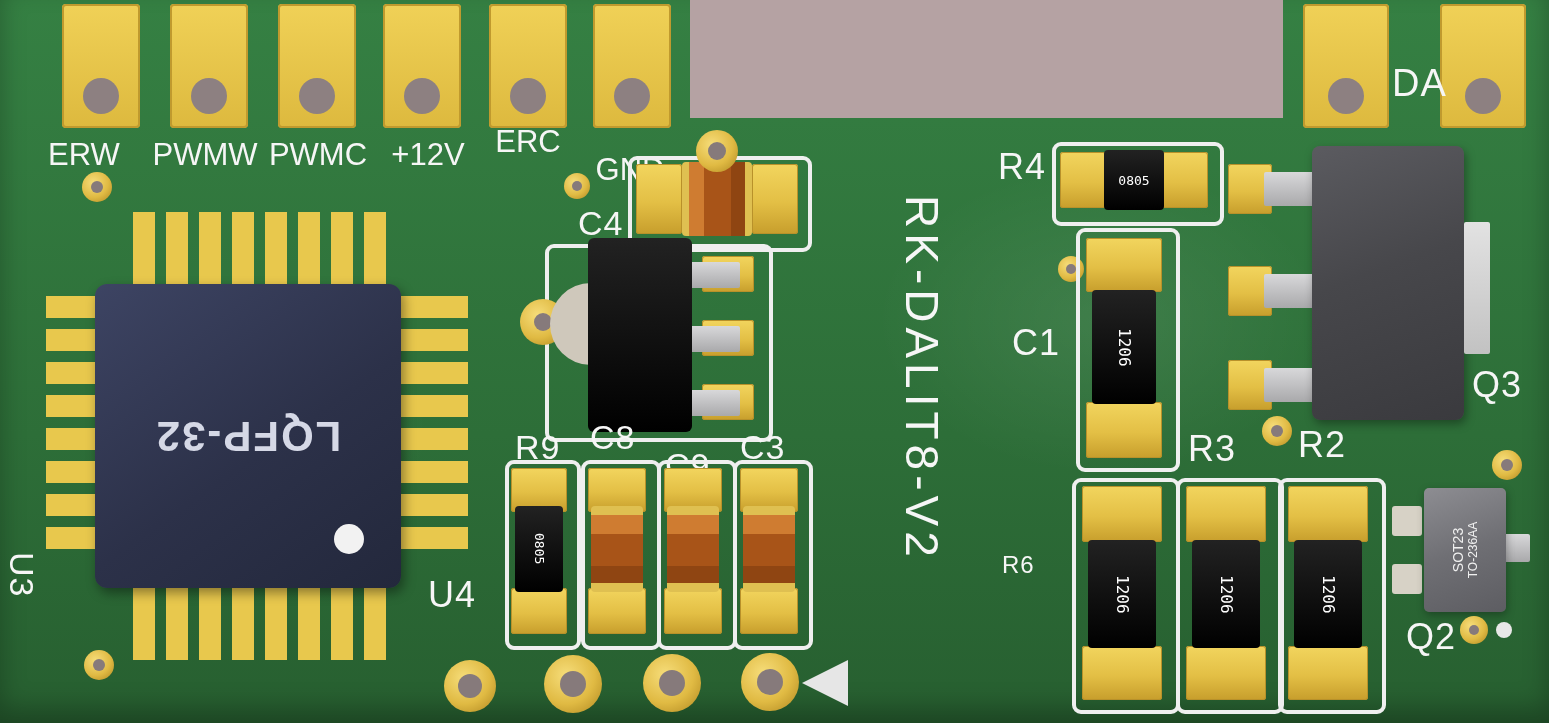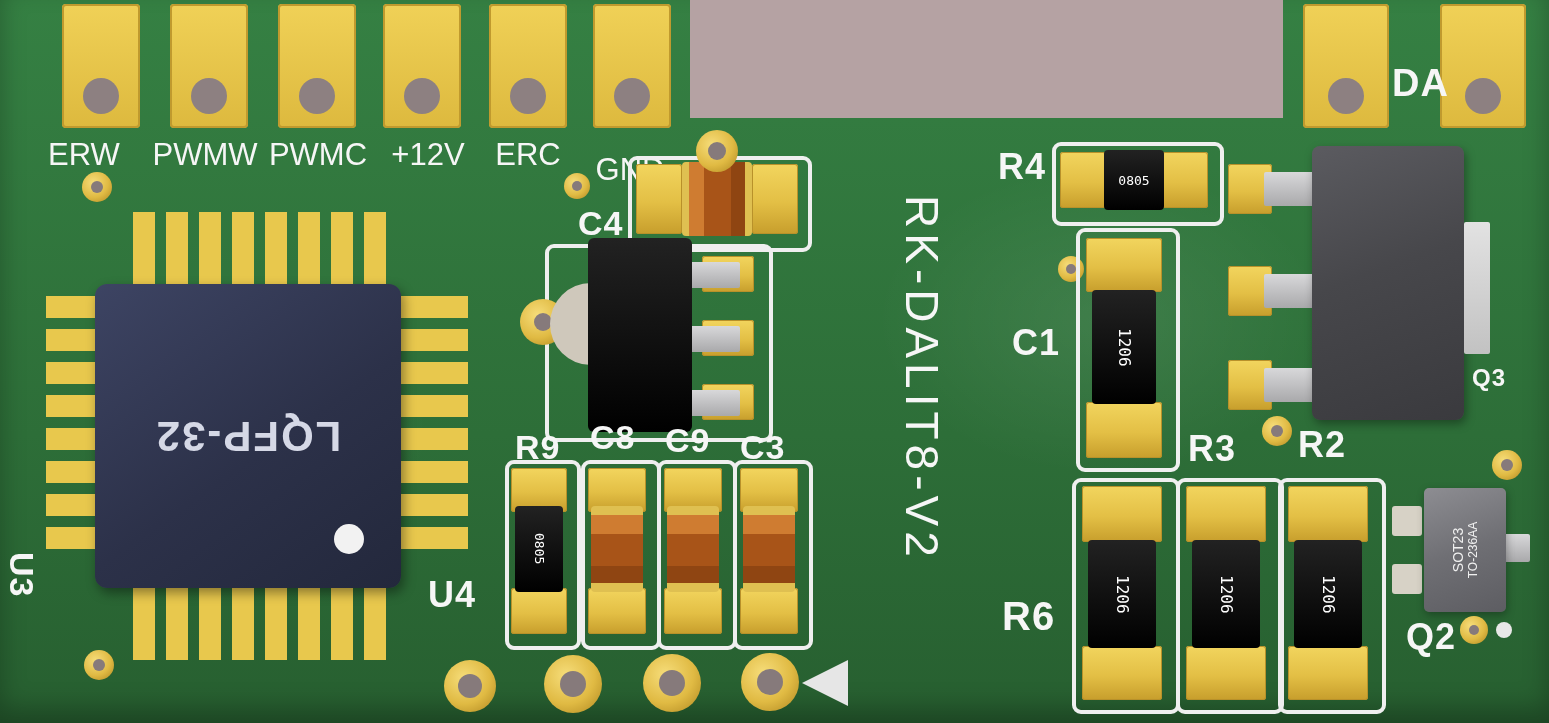--- a/index.html
+++ b/index.html
@@ -16,21 +16,21 @@
   .silk{position:absolute;border:4px solid #efefef;border-radius:9px;}
   .pad{position:absolute;background:linear-gradient(180deg,#f2d55e 0%,#e3bf45 55%,#c79e2c 100%);
        border-radius:3px;box-shadow:inset 0 0 0 1px #b8912a;}
   .via{position:absolute;border-radius:50%;
        background:radial-gradient(circle at 38% 35%,#f6dd7a,#e0ba43 55%,#ad8520 100%);}
   .hole{position:absolute;border-radius:50%;background:#867a7b;left:50%;top:50%;transform:translate(-50%,-50%);}
   .conn-pad{position:absolute;top:4px;width:78px;height:124px;border-radius:4px;
             background:linear-gradient(180deg,#f0d157,#ddb93e);box-shadow:inset 0 0 0 2px #c09a2e;}
   .conn-hole{position:absolute;width:36px;height:36px;border-radius:50%;background:#8d8081;left:50%;top:74px;transform:translateX(-50%);}
   .clabel{position:absolute;color:#f6f6f6;font-size:31px;font-weight:500;transform:translateX(-50%);white-space:nowrap;}
-  .lbl{position:absolute;color:#f6f6f6;font-weight:700;font-size:34px;letter-spacing:1px;white-space:nowrap;}
+  .lbl{position:absolute;color:#f6f6f6;font-weight:400;font-size:34px;letter-spacing:1px;white-space:nowrap;}
   .body-black{position:absolute;background:linear-gradient(180deg,#222,#000);border-radius:4px;}
   .body-orange{position:absolute;border-radius:4px;
        background:linear-gradient(180deg,#dfc051 0 10%,#cf7c31 10% 32%,#a85418 32% 70%,#8f4512 70% 90%,#dfc051 90% 100%);}
   .lead{position:absolute;background:linear-gradient(180deg,#d8d8da,#a9a9ab);border-radius:2px;}
   .mark{position:absolute;inset:0;display:flex;align-items:center;justify-content:center;
         color:#fff;font-family:"DejaVu Sans Mono",monospace;}
   .vtext{writing-mode:vertical-rl;}
   .pinrow-h{position:absolute;background:repeating-linear-gradient(90deg,#e8c84d 0 22px,rgba(0,0,0,0) 22px 33px);}
   .pinrow-v{position:absolute;background:repeating-linear-gradient(180deg,#e8c84d 0 22px,rgba(0,0,0,0) 22px 33px);}
   .chip{position:absolute;border-radius:12px;
@@ -67,21 +67,21 @@
       <div class="conn-hole"></div>
     </div>
   <div class="conn-pad" style="left:593px">
       <div class="conn-hole"></div>
     </div>
 
   <span class="clabel" style="left:84px;top:137px">ERW</span>
   <span class="clabel" style="left:205px;top:137px">PWMW</span>
   <span class="clabel" style="left:318px;top:137px">PWMC</span>
   <span class="clabel" style="left:428px;top:137px">+12V</span>
-  <span class="clabel" style="left:528px;top:137px">ERC</span>
+  <span class="clabel" style="left:528px;top:124px">ERC</span>
   <span class="clabel" style="left:630px;top:152px">GND</span>
 
   <div class="conn-pad" style="left:1303px;width:86px">
       <div class="conn-hole"></div>
     </div>
   <div class="conn-pad" style="left:1440px;width:86px">
       <div class="conn-hole"></div>
     </div>
   <span class="lbl" style="left:1392px;top:62px;font-size:38px">DA</span>
 
@@ -114,21 +114,21 @@
   <div class="pad" style="left:702px;top:256px;width:52px;height:36px"></div>
   <div class="pad" style="left:702px;top:320px;width:52px;height:36px"></div>
   <div class="pad" style="left:702px;top:384px;width:52px;height:36px"></div>
   <div class="lead" style="left:690px;top:262px;width:50px;height:26px"></div>
   <div class="lead" style="left:690px;top:326px;width:50px;height:26px"></div>
   <div class="lead" style="left:690px;top:390px;width:50px;height:26px"></div>
   <div class="body-black" style="left:588px;top:238px;width:104px;height:194px;border-radius:6px"></div>
 
   <span class="lbl" style="left:515px;top:428px">R9</span>
   <span class="lbl" style="left:590px;top:418px">C8</span>
-  <span class="lbl" style="left:665px;top:421px">C9</span>
+  <span class="lbl" style="left:665px;top:446px">C9</span>
   <span class="lbl" style="left:740px;top:428px">C3</span>
 
   <div class="silk" style="left:505px;top:460px;width:68px;height:182px"></div>
   <div class="pad" style="left:511px;top:468px;width:56px;height:44px"></div>
   <div class="pad" style="left:511px;top:588px;width:56px;height:46px"></div>
   <div class="body-black" style="left:515px;top:506px;width:48px;height:86px">
     <div class="mark vtext" style="font-size:13px">0805</div>
   </div>
 
   <div class="silk" style="left:581px;top:460px;width:72px;height:182px"></div>
@@ -182,31 +182,31 @@
   </div>
 
   <div class="pad" style="left:1228px;top:164px;width:44px;height:50px"></div>
   <div class="pad" style="left:1228px;top:266px;width:44px;height:50px"></div>
   <div class="pad" style="left:1228px;top:360px;width:44px;height:50px"></div>
   <div class="lead" style="left:1264px;top:172px;width:52px;height:34px"></div>
   <div class="lead" style="left:1264px;top:274px;width:52px;height:34px"></div>
   <div class="lead" style="left:1264px;top:368px;width:52px;height:34px"></div>
   <div class="abs" style="left:1312px;top:146px;width:152px;height:274px;border-radius:8px;background:linear-gradient(160deg,#5b5b60 0%,#47474b 45%,#3a3a3e 100%);box-shadow:2px 4px 10px rgba(0,0,0,0.35)"></div>
   <div class="abs" style="left:1464px;top:222px;width:26px;height:132px;background:linear-gradient(180deg,#e2e2e2,#c2c2c2);border-radius:2px"></div>
-  <span class="lbl" style="left:1472px;top:364px;font-size:24px">Q3</span>
+  <span class="lbl" style="left:1472px;top:364px;font-size:36px">Q3</span>
   <div class="via" style="left:1262px;top:416px;width:30px;height:30px">
       <div class="hole" style="width:12px;height:12px"></div>
     </div>
   <div class="via" style="left:1492px;top:450px;width:30px;height:30px">
       <div class="hole" style="width:12px;height:12px"></div>
     </div>
 
   <span class="lbl" style="left:1188px;top:428px;font-size:36px">R3</span>
   <span class="lbl" style="left:1298px;top:424px;font-size:36px">R2</span>
-  <span class="lbl" style="left:1002px;top:594px;font-size:40px">R6</span>
+  <span class="lbl" style="left:1002px;top:551px;font-size:24px">R6</span>
 
   <div class="silk" style="left:1072px;top:478px;width:100px;height:228px"></div>
   <div class="pad" style="left:1082px;top:486px;width:80px;height:56px"></div>
   <div class="pad" style="left:1082px;top:646px;width:80px;height:54px"></div>
   <div class="body-black" style="left:1088px;top:540px;width:68px;height:108px">
     <div class="mark vtext" style="font-size:16px">1206</div>
   </div>
 
   <div class="silk" style="left:1176px;top:478px;width:100px;height:228px"></div>
   <div class="pad" style="left:1186px;top:486px;width:80px;height:56px"></div>

